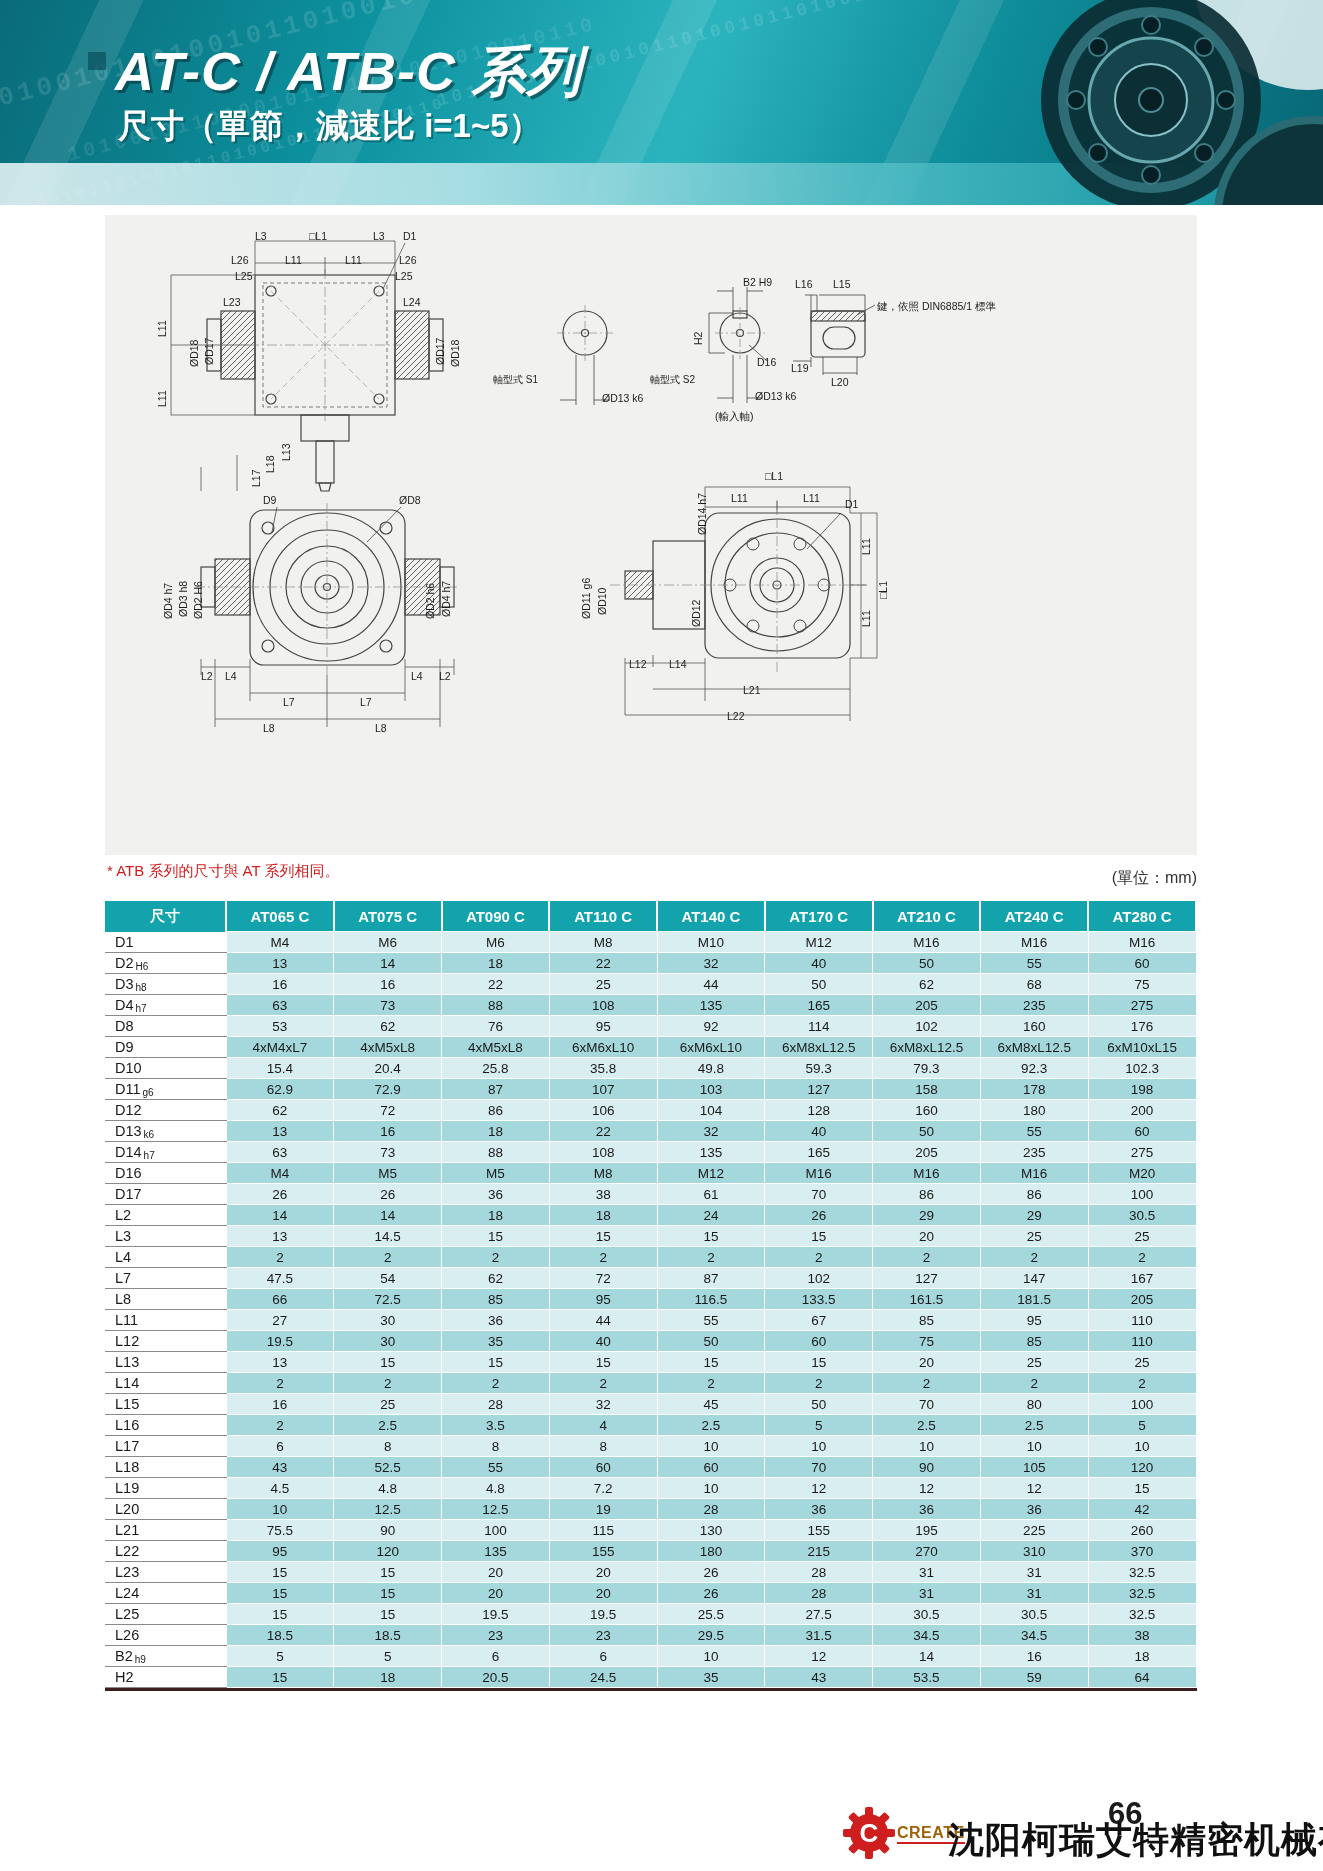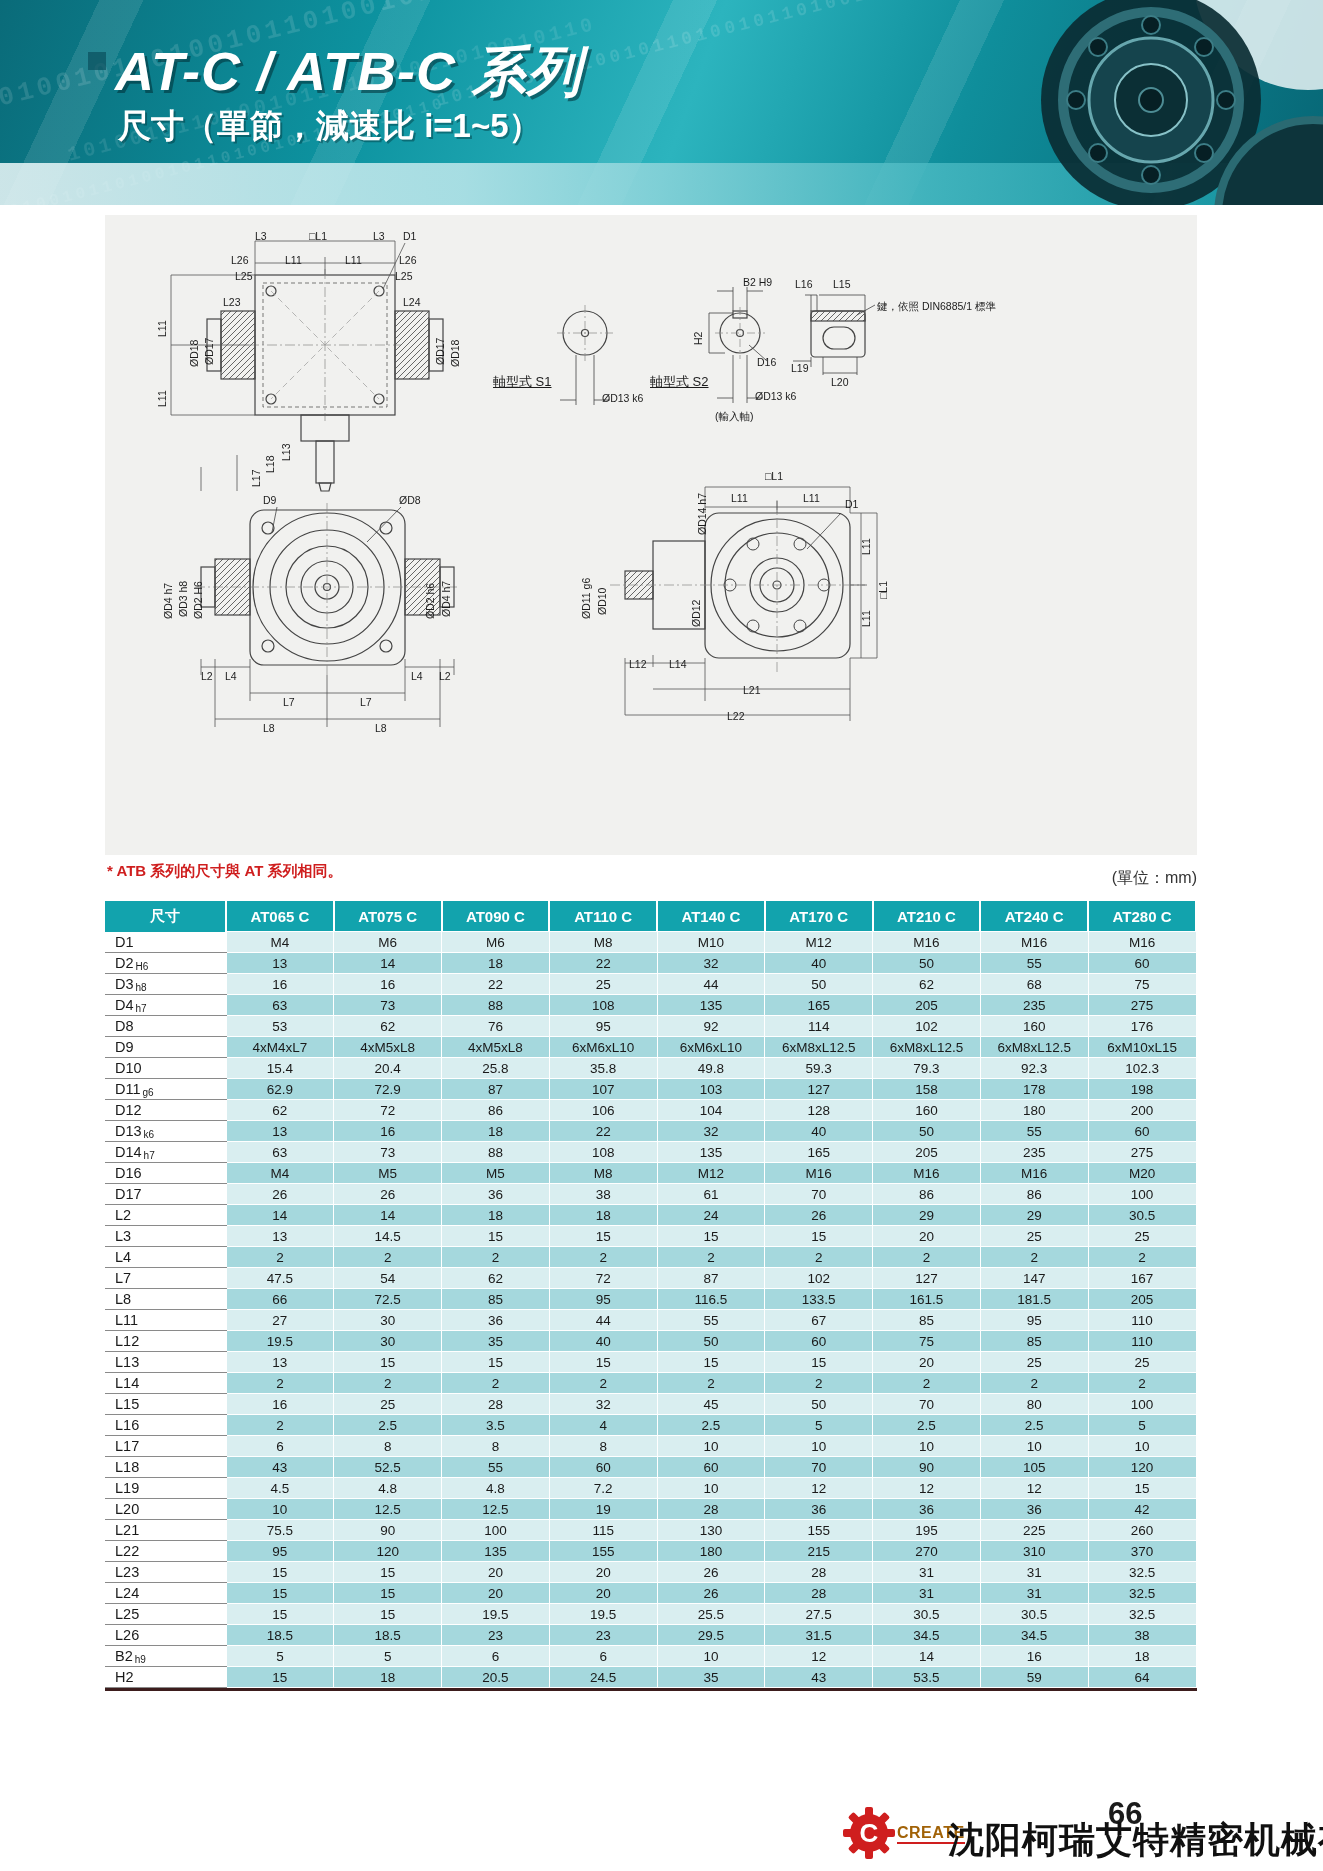--- a/index.html
+++ b/index.html
@@ -24,24 +24,24 @@
   .banner-sub{position:absolute;left:118px;top:104px;color:#fff;font-size:33px;font-weight:bold;
     text-shadow:2px 2px 0 rgba(0,55,62,.45);}
   .title-bullet{position:absolute;left:88px;top:52px;width:18px;height:18px;background:#0a4f5c;opacity:.7;}
   .banner-photo{position:absolute;right:0;top:0;width:430px;height:205px;}
 
   
   .panel{position:absolute;left:105px;top:215px;width:1092px;height:640px;background:#f1f1ef;}
   .draw-svg{position:absolute;left:0;top:0;}
   .dlabel{position:absolute;font-size:10.5px;color:#1c1c1c;white-space:nowrap;line-height:1;}
   .dlabel.v{transform:rotate(-90deg);transform-origin:0 0;}
-  .dlabel.big{font-size:13px;text-decoration:underline;}
+  .dlabel.big{font-size:10px;}
 
   
-  .note{position:absolute;left:107px;top:862px;font-size:15px;color:#cf1e1e;font-weight:bold;}
+  .note{position:absolute;left:107px;top:862px;font-size:15px;color:#cf1e1e;font-weight:normal;}
   .unit{position:absolute;left:105px;top:868px;width:1092px;text-align:right;font-size:16px;color:#333;}
 
   
   .tblwrap{position:absolute;left:105px;top:901px;width:1092px;border-bottom:3px solid #3d1d1d;}
   table.dim{border-collapse:collapse;table-layout:fixed;width:1092px;font-size:13.5px;color:#1a1a1a;}
   table.dim th,table.dim td{padding:0;text-align:center;vertical-align:middle;}
   table.dim thead th{height:30px;background:#12a3ad;color:#fff;font-size:15px;font-weight:bold;
       border-right:2px solid #fff;}
   table.dim thead th:first-child{width:120px;}
   table.dim tbody tr{height:21px;}

